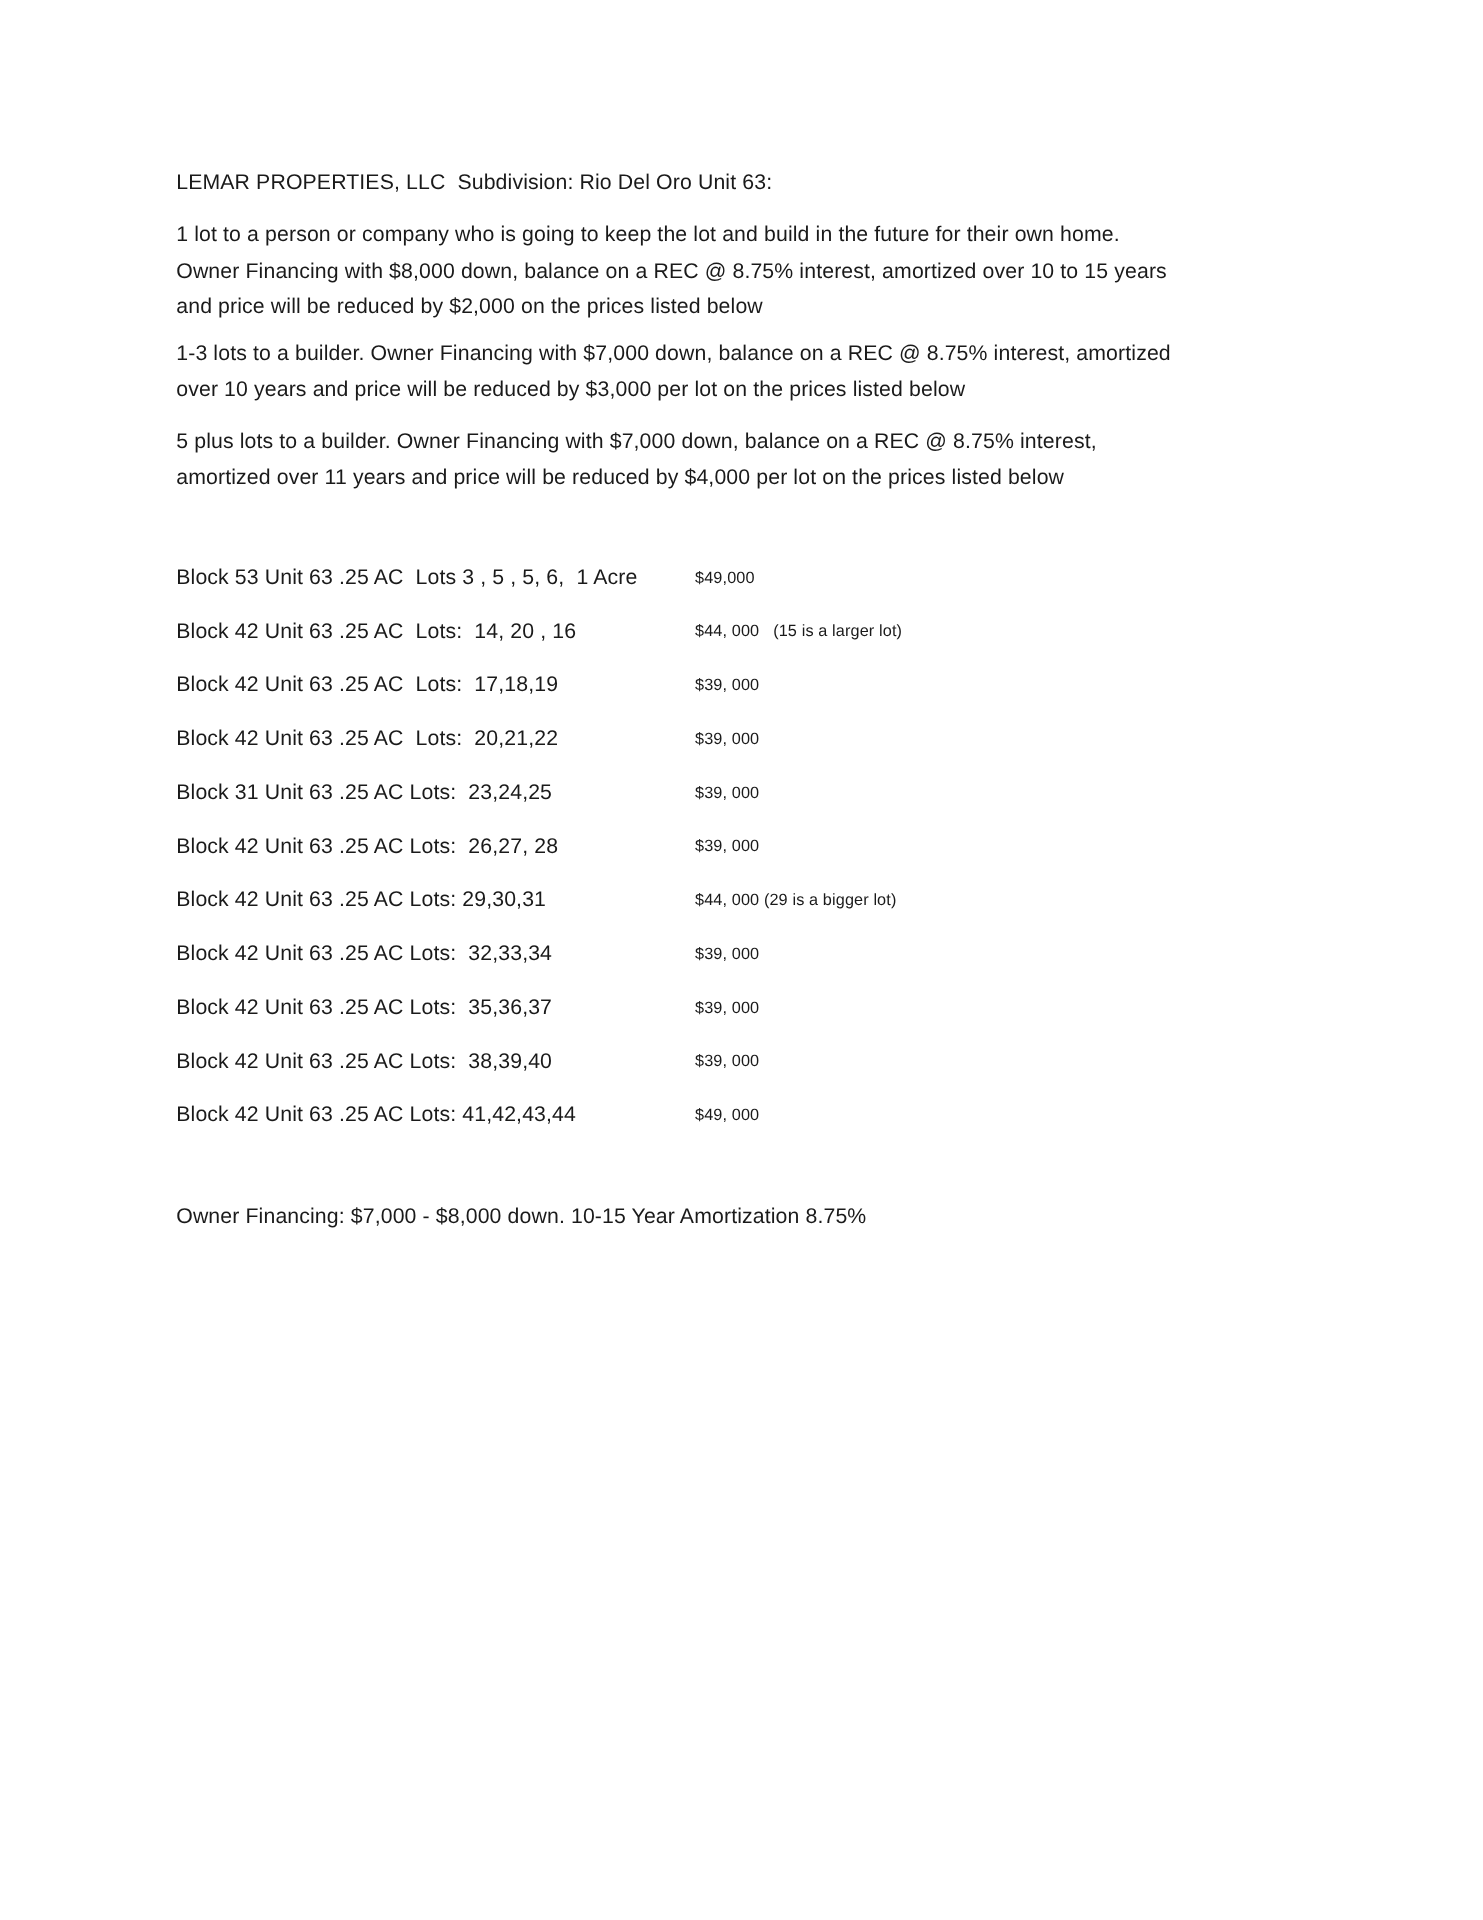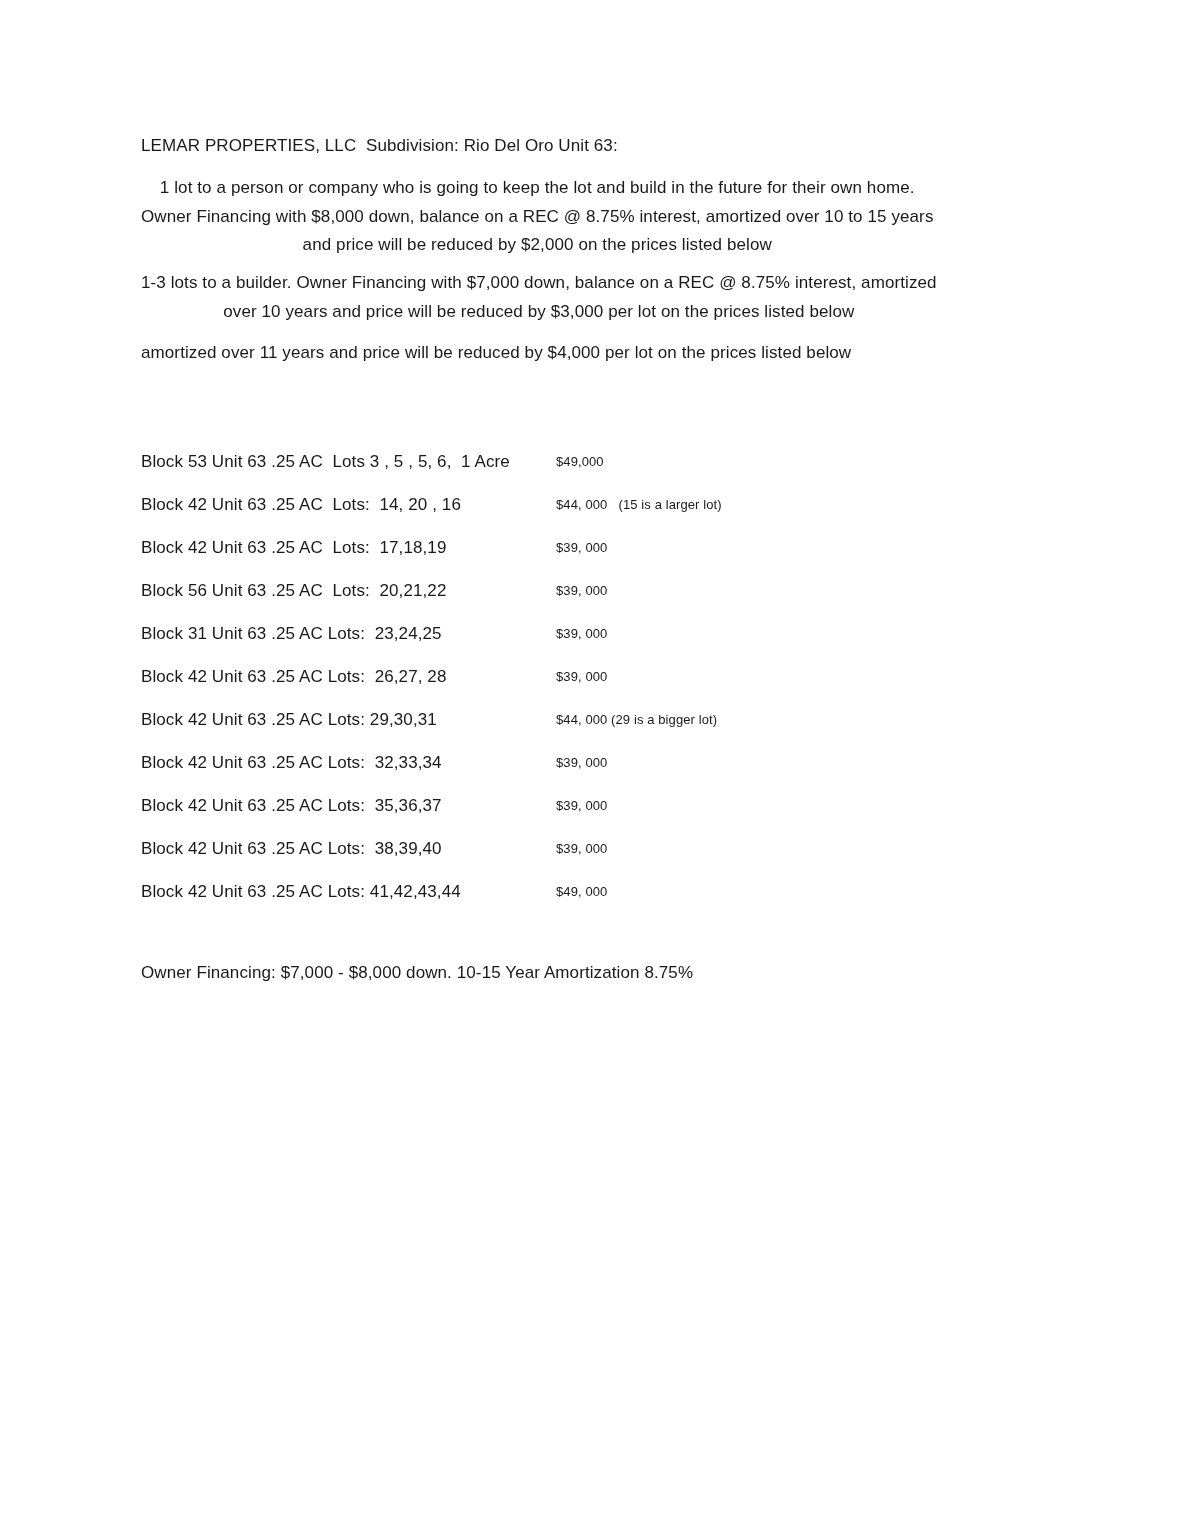--- a/index.html
+++ b/index.html
@@ -19,22 +19,22 @@
     position: absolute;
     left: 141px;
   }
   .line {
     white-space: pre;
     font-size: 17px;
     line-height: 28.5px;
     letter-spacing: 0.1px;
   }
   .title-block { top: 132px; }
-  .para-1 { top: 174px; text-align: center; }
-  .para-2 { top: 269px; text-align: center; }
+  .para-1 { top: 174px; }
+  .para-2 { top: 269px; }
   .para-3 { top: 339px; }
   .listings { top: 448px; }
   .footer-block { top: 959px; }
 
   .lot-row {
     display: flex;
     align-items: flex-start;
     margin-bottom: 14.5px;
   }
   .lot-label {
@@ -61,38 +61,39 @@
   <div class="line">Owner Financing with $8,000 down, balance on a REC @ 8.75% interest, amortized over 10 to 15 years</div>
   <div class="line">and price will be reduced by $2,000 on the prices listed below</div>
 </div>
 
 <div class="doc-block para-2">
   <div class="line">1-3 lots to a builder. Owner Financing with $7,000 down, balance on a REC @ 8.75% interest, amortized</div>
   <div class="line">over 10 years and price will be reduced by $3,000 per lot on the prices listed below</div>
 </div>
 
 <div class="doc-block para-3">
+  <div class="line">5 plus lots to a builder. Owner Financing with $7,000 down, balance on a REC @ 8.75% interest,</div>
   <div class="line">amortized over 11 years and price will be reduced by $4,000 per lot on the prices listed below</div>
 </div>
 
 <div class="doc-block listings">
   <div class="lot-row">
     <span class="lot-label">Block 53 Unit 63 .25 AC  Lots 3 , 5 , 5, 6,  1 Acre</span>
     <span class="lot-price">$49,000</span>
   </div>
   <div class="lot-row">
     <span class="lot-label">Block 42 Unit 63 .25 AC  Lots:  14, 20 , 16</span>
     <span class="lot-price">$44, 000   (15 is a larger lot)</span>
   </div>
   <div class="lot-row">
     <span class="lot-label">Block 42 Unit 63 .25 AC  Lots:  17,18,19</span>
     <span class="lot-price">$39, 000</span>
   </div>
   <div class="lot-row">
-    <span class="lot-label">Block 56 Unit 63 .25 AC  Lots:  20,21,22</span>
+    <span class="lot-label">Block 42 Unit 63 .25 AC  Lots:  20,21,22</span>
     <span class="lot-price">$39, 000</span>
   </div>
   <div class="lot-row">
     <span class="lot-label">Block 31 Unit 63 .25 AC Lots:  23,24,25</span>
     <span class="lot-price">$39, 000</span>
   </div>
   <div class="lot-row">
     <span class="lot-label">Block 42 Unit 63 .25 AC Lots:  26,27, 28</span>
     <span class="lot-price">$39, 000</span>
   </div>

